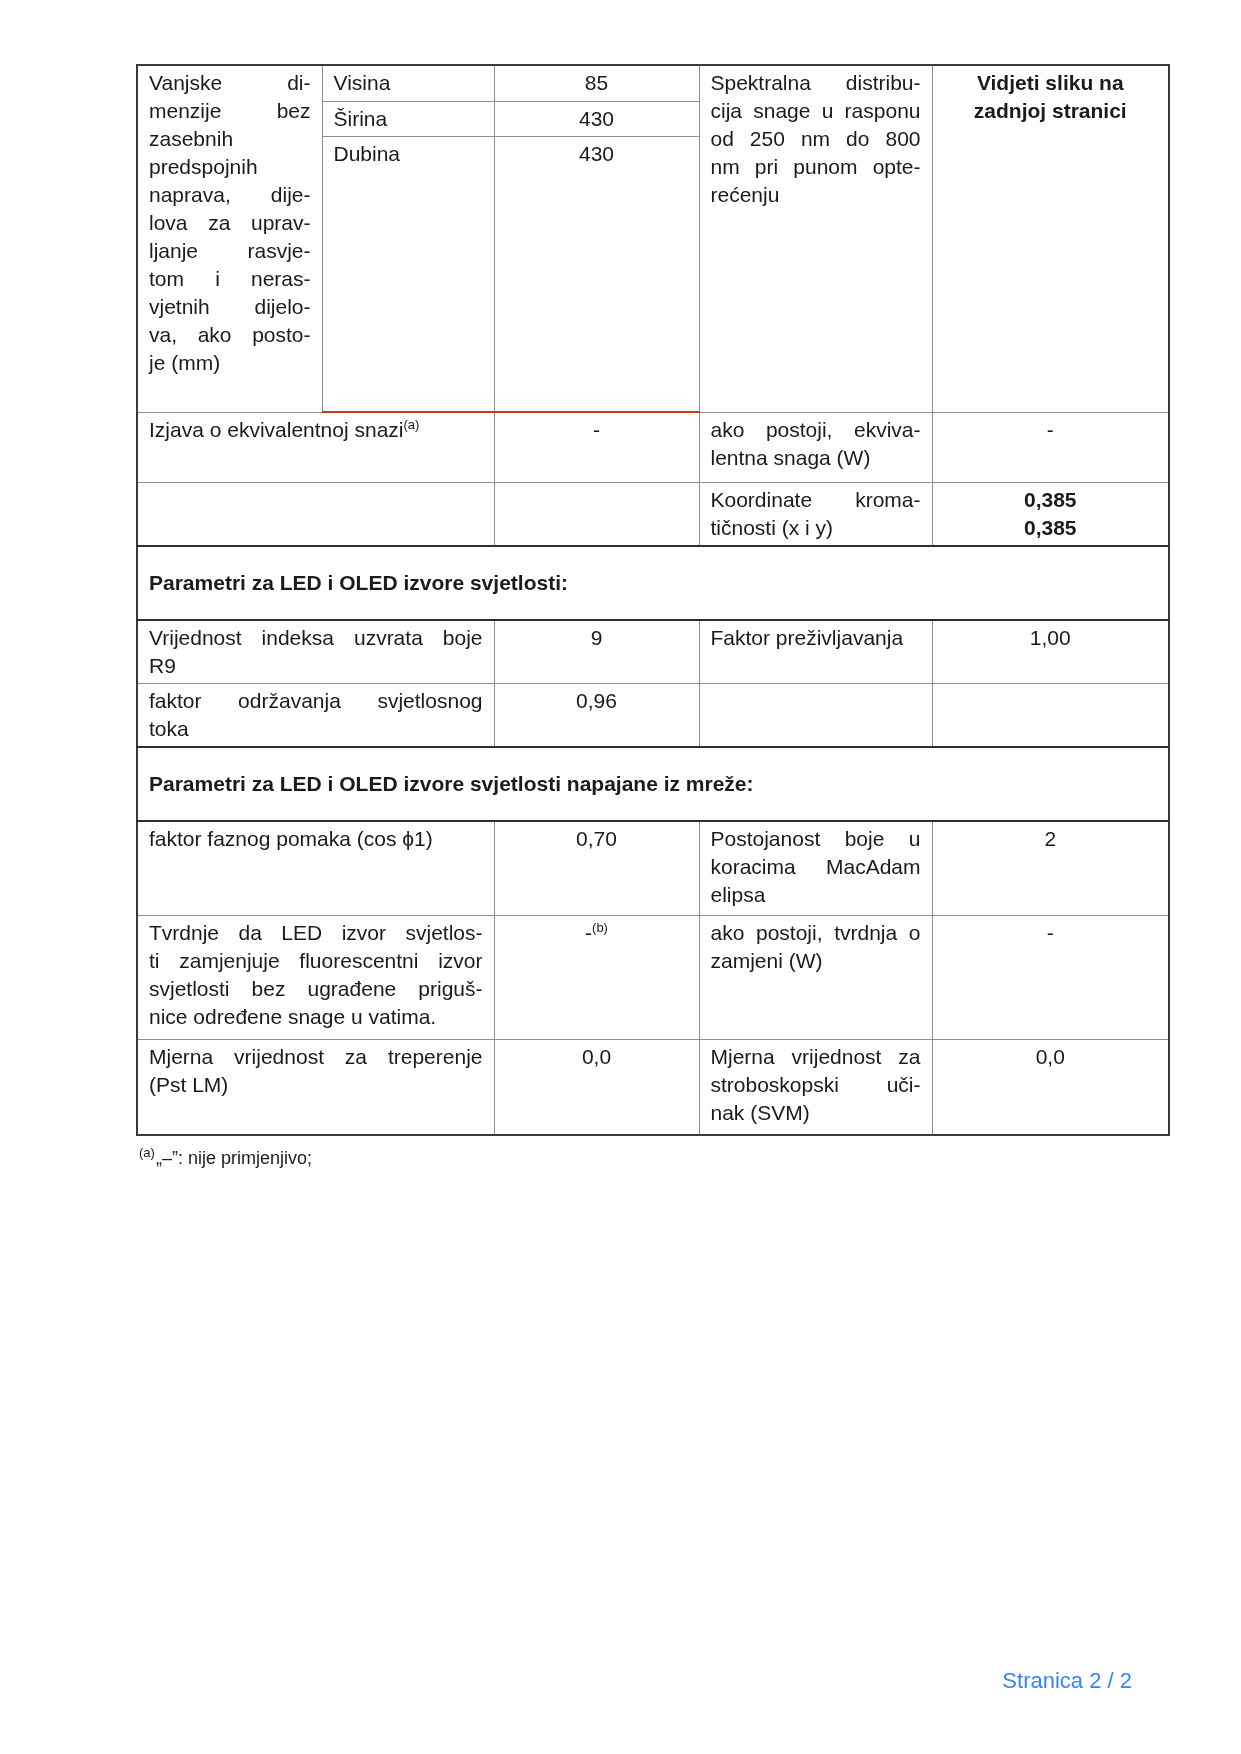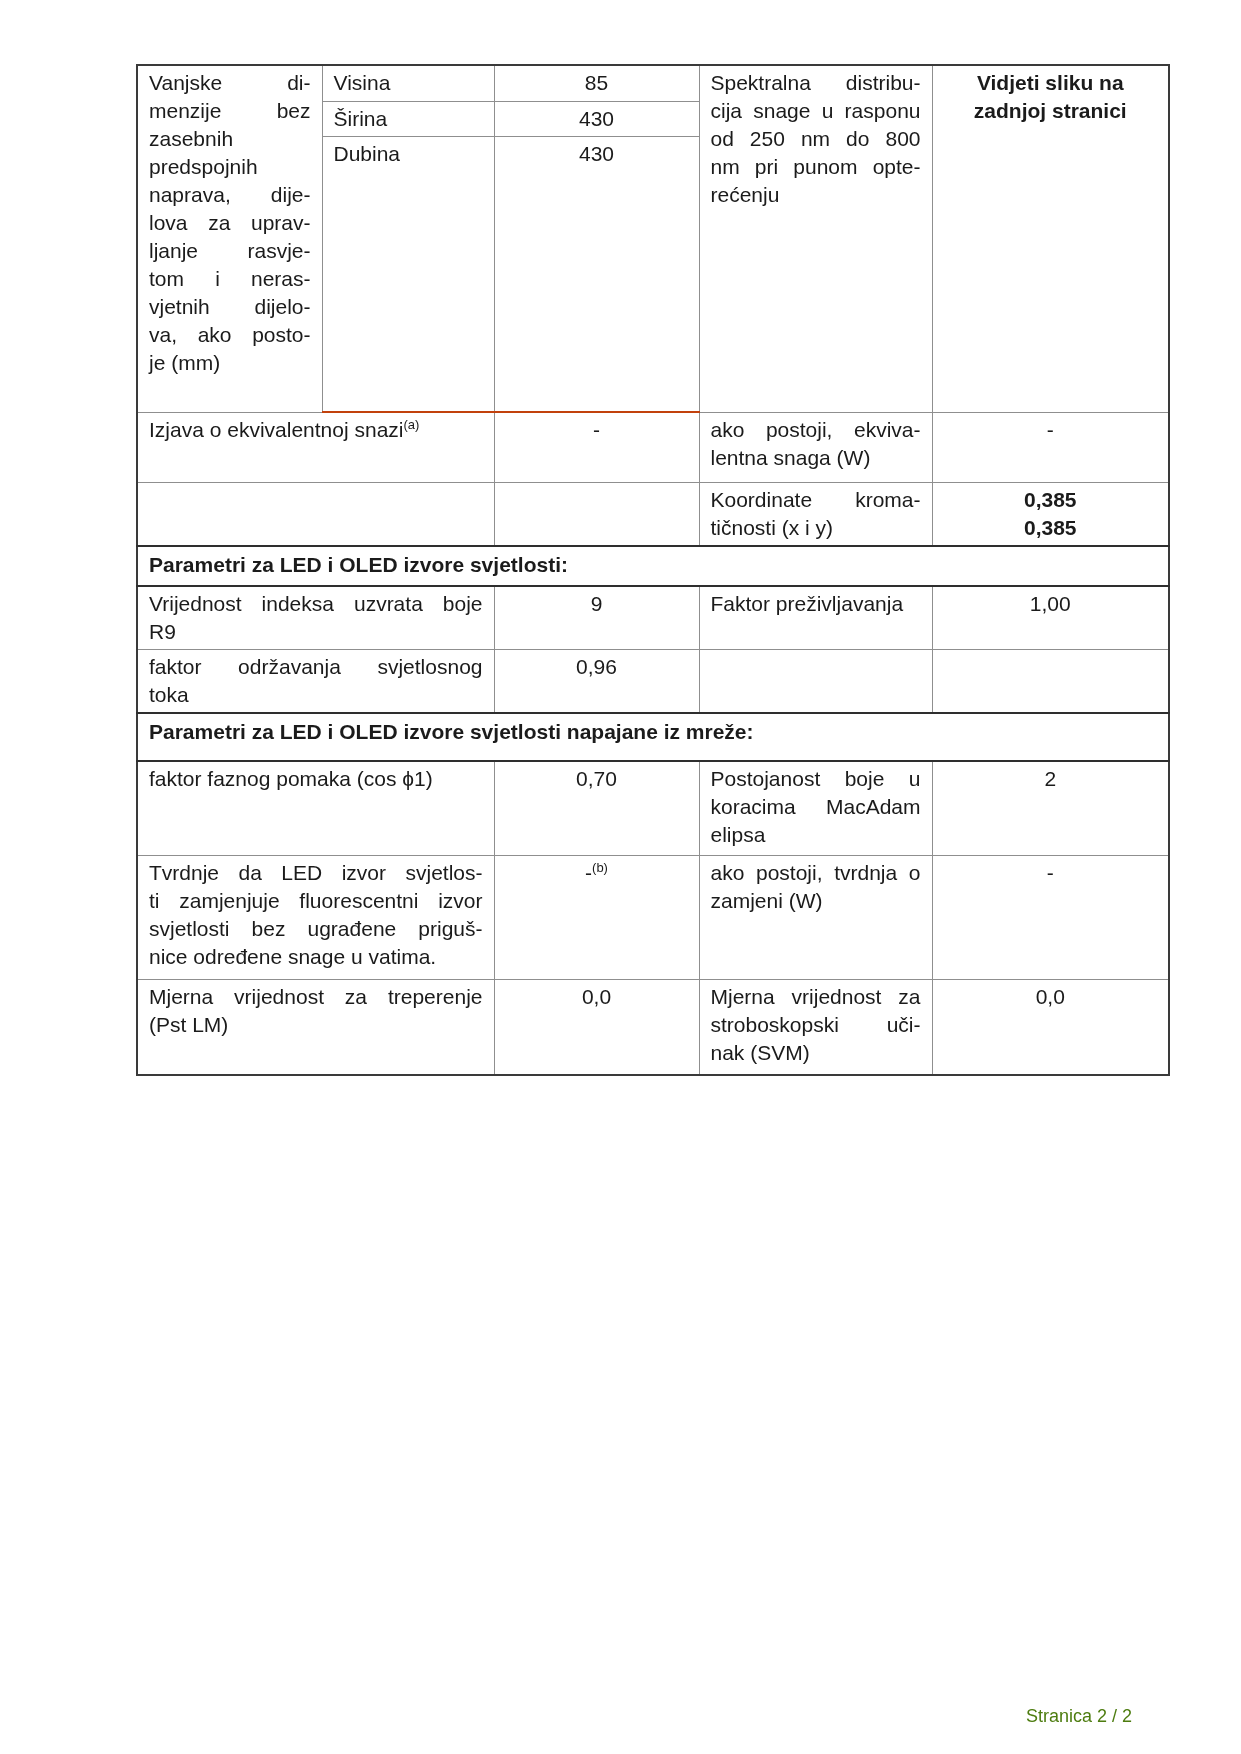--- a/index.html
+++ b/index.html
@@ -14,21 +14,21 @@
     border-collapse:collapse; width:1032px; table-layout:fixed;
     border:2px solid #3a3a3a;
   }
   td {
     border:1px solid #8f8f8f; vertical-align:top;
     font-size:21px; line-height:28px; padding:3px 11px; overflow:hidden;
   }
   td.val { text-align:center; padding:3px 16px; }
   .pre { white-space:pre-line;font-weight:bold; }
   tr.hdr td {
-    font-weight:bold; padding:4px 11px;
+    font-weight:bold; padding:22px 11px;
     border-top:2px solid #2e2e2e; border-bottom:2px solid #2e2e2e;
   }
   tr.darkb > td { border-bottom:2px solid #c2410c; }
 
   
   .jl .jline { text-align:justify; text-align-last:justify; }
   .jl .jline.last { text-align-last:left; }
 
   sup.cellsup {
     font-size:13px; line-height:0; vertical-align:baseline;
@@ -36,22 +36,22 @@
   }
 
   .footnotes { margin-top:10px; padding-left:3px; }
   .footnote { font-size:18px; line-height:24px; margin-bottom:11px; color:#1b1b1b; }
   .footnote sup.fnsup {
     font-size:13px; line-height:0; vertical-align:baseline;
     position:relative; top:-7px; margin-right:1px;
   }
 
   .page-footer {
-    position:absolute; top:1705px; right:109px;
-    font-size:18px; line-height:22px; color:#4d7c0f;
+    position:absolute; top:1670px; right:109px;
+    font-size:22px; line-height:22px; color:#3b82f6;
   }
 </style>
 </head>
 <body>
 
 <div class="content">
   <table class="params">
     <colgroup>
       <col style="width:185px">
         <col style="width:172px">
@@ -180,16 +180,17 @@
             <div class="jline">Mjerna vrijednost za</div>
             <div class="jline">stroboskopski uči-</div>
             <div class="jline last">nak (SVM)</div>
           </td>
         <td class="val">0,0</td>
       </tr>
     </tbody>
   </table>
 
   <div class="footnotes">
+    <div class="footnote"><sup class="fnsup">(a)</sup><span>„–”: nije primjenjivo;</span></div>
   </div>
 </div>
 
 <div class="page-footer">Stranica 2 / 2</div>
 
 </body></html>

